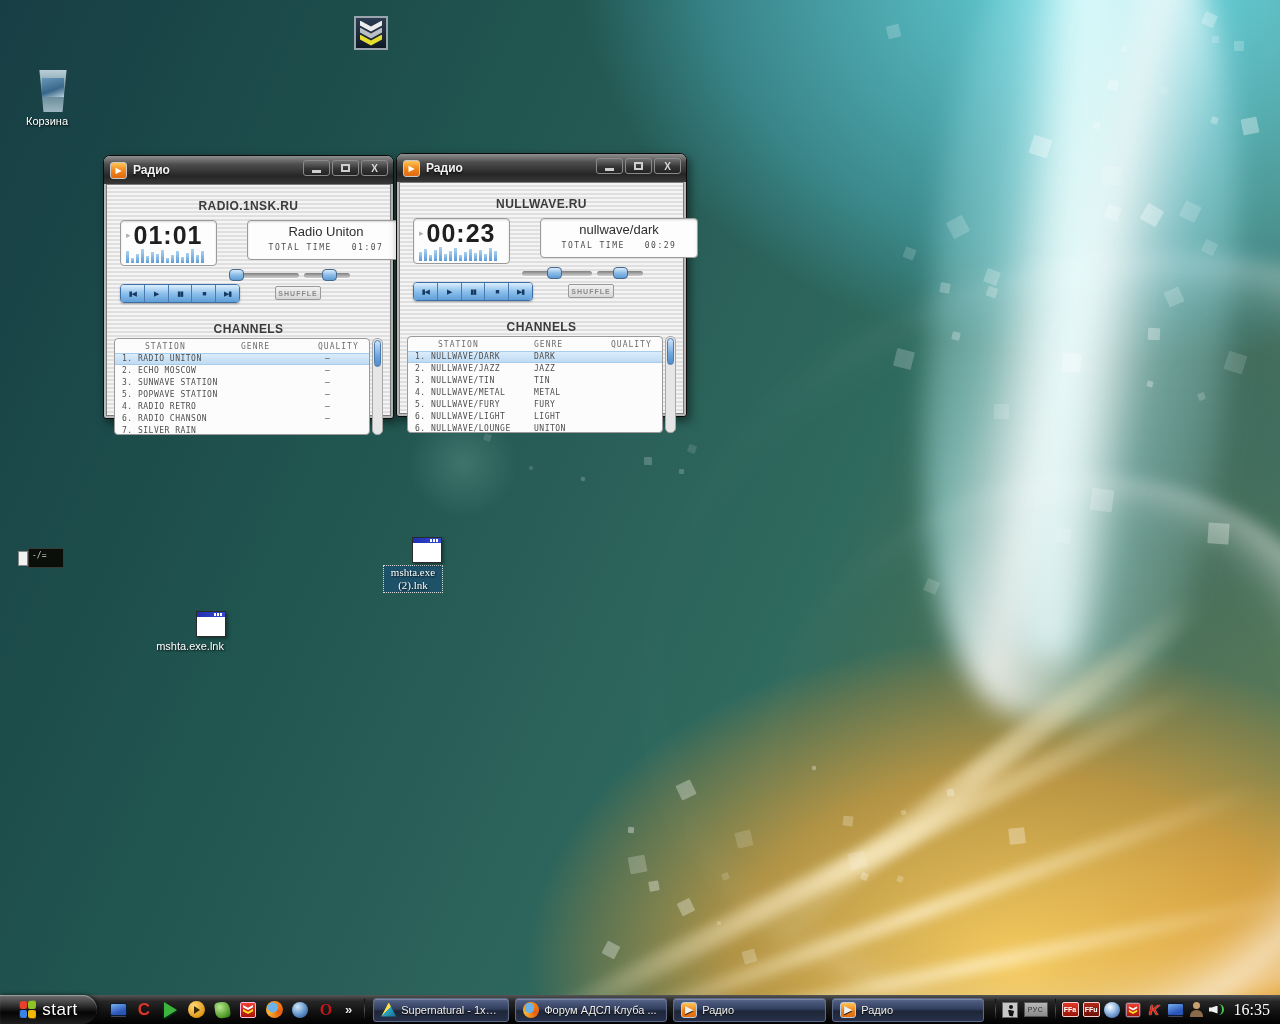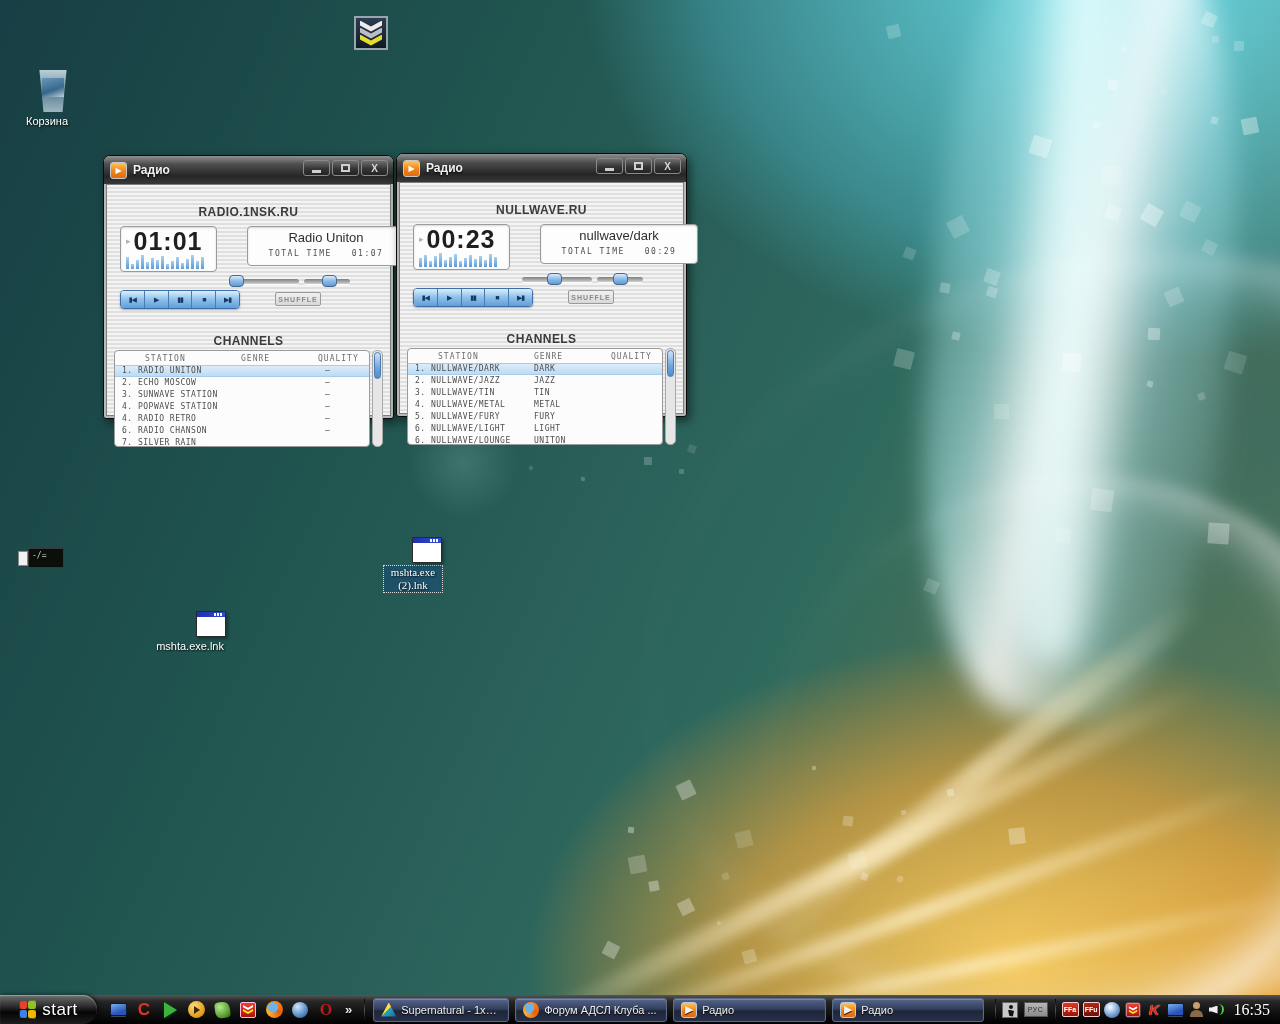--- a/index.html
+++ b/index.html
@@ -64,21 +64,21 @@
     border:1px solid #c8c8c8; display:flex; align-items:center; justify-content:center; color:#fff; font-size:8px; }
   .wtitle { margin-left:6px; color:#f2f2f2; font-weight:bold; font-size:12px; text-shadow:0 1px 2px #000; }
   .wbtns { position:absolute; right:5px; top:4px; display:flex; gap:2px; }
   .wbtn { width:27px; height:16px; border:1px solid #8a8a8a; border-radius:3px;
     background:linear-gradient(180deg,#6e6e6e,#353535 55%,#232323); display:flex; align-items:center; justify-content:center; cursor:pointer; }
   .glyph-min { width:9px; height:3px; background:#cfcfcf; margin-top:6px; }
   .glyph-max { width:9px; height:8px; border:2px solid #cfcfcf; }
   .glyph-close { color:#d8d8d8; font-size:10px; font-weight:bold; font-family:"Liberation Sans",sans-serif; }
   .wbody { position:absolute; left:2px; right:2px; top:28px; bottom:2px; border:1px solid #7e7e7e;
     background:repeating-linear-gradient(180deg,#f4f4f4 0 2px,#dfdfdf 2px 4px); }
-  .sect-title { text-align:center; font-size:12px; font-weight:bold; color:#3b3b3b; letter-spacing:.4px; padding-top:7px;margin-top:13px; }
+  .sect-title { text-align:center; font-size:12px; font-weight:bold; color:#3b3b3b; letter-spacing:.4px; padding-top:14px; }
   .player { position:relative; height:95px; }
   .panel { position:absolute; background:#fdfdfd; border:1px solid #9a9a9a; border-radius:4px; box-shadow:inset 0 1px 2px rgba(0,0,0,.15); }
   .timepanel { left:13px; top:7px; width:97px; height:46px; padding:2px 5px; }
   .timerow { display:flex; align-items:center; }
   .miniplay { color:#b0b0b0; font-size:9px; margin-right:3px; }
   .bigtime { font-size:25px; font-weight:600; color:#1f1f1f; letter-spacing:1px; line-height:24px; }
   .bars { display:flex; align-items:flex-end; gap:2px; height:15px; margin-top:1px; }
   .bars span { width:3px; background:linear-gradient(180deg,#a9d2f2,#5d9bd6); }
   .infopanel { left:120px; top:7px; width:158px; height:40px; text-align:center; padding-top:3px;margin-left:20px; }
   .trackname { font-size:13px; color:#2e2e2e; }
@@ -365,21 +365,21 @@
             <span class="c-name">2. ECHO MOSCOW</span>
               <span class="c-genre"></span>
               <span class="c-qual">–</span>
           </div>
           <div class="crow">
             <span class="c-name">3. SUNWAVE STATION</span>
               <span class="c-genre"></span>
               <span class="c-qual">–</span>
           </div>
           <div class="crow">
-            <span class="c-name">4. POPWAVE STATION</span>
+            <span class="c-name">5. POPWAVE STATION</span>
               <span class="c-genre"></span>
               <span class="c-qual">–</span>
           </div>
           <div class="crow">
             <span class="c-name">4. RADIO RETRO</span>
               <span class="c-genre"></span>
               <span class="c-qual">–</span>
           </div>
           <div class="crow">
             <span class="c-name">6. RADIO CHANSON</span>

